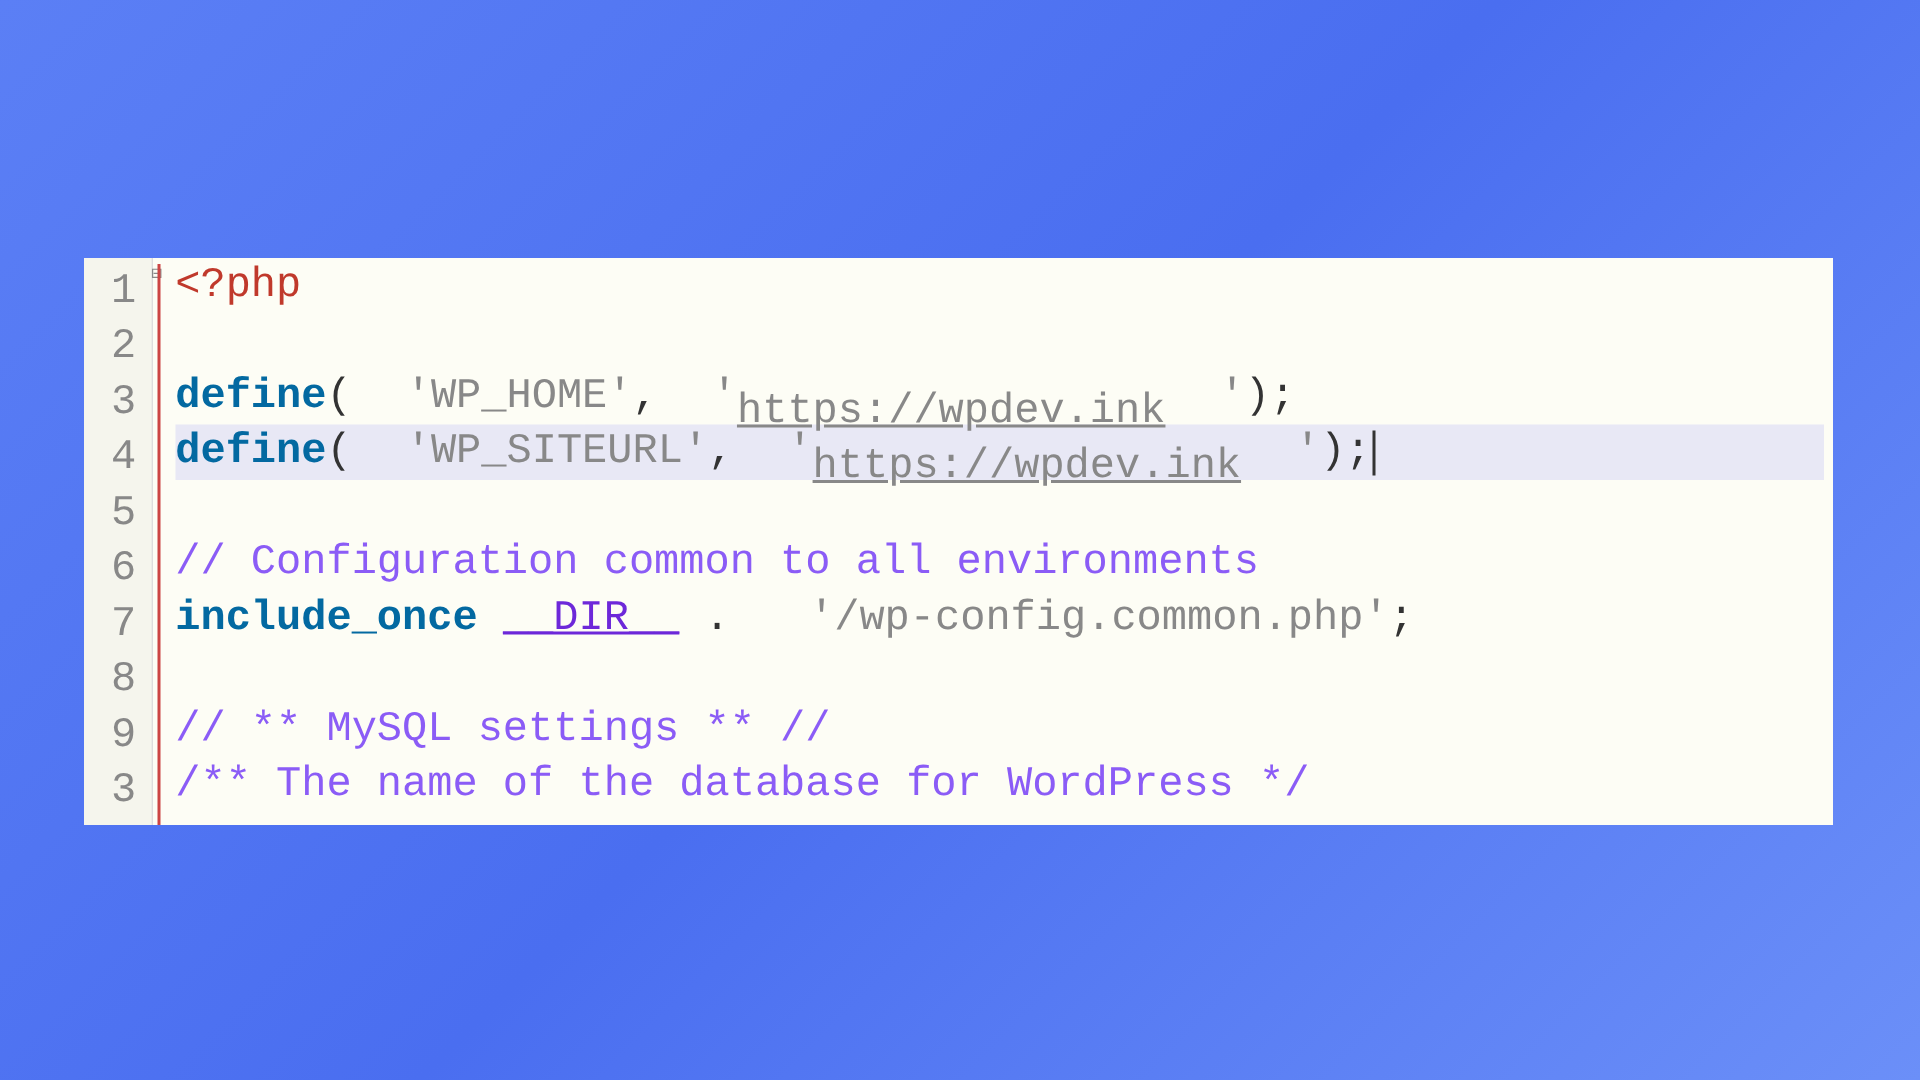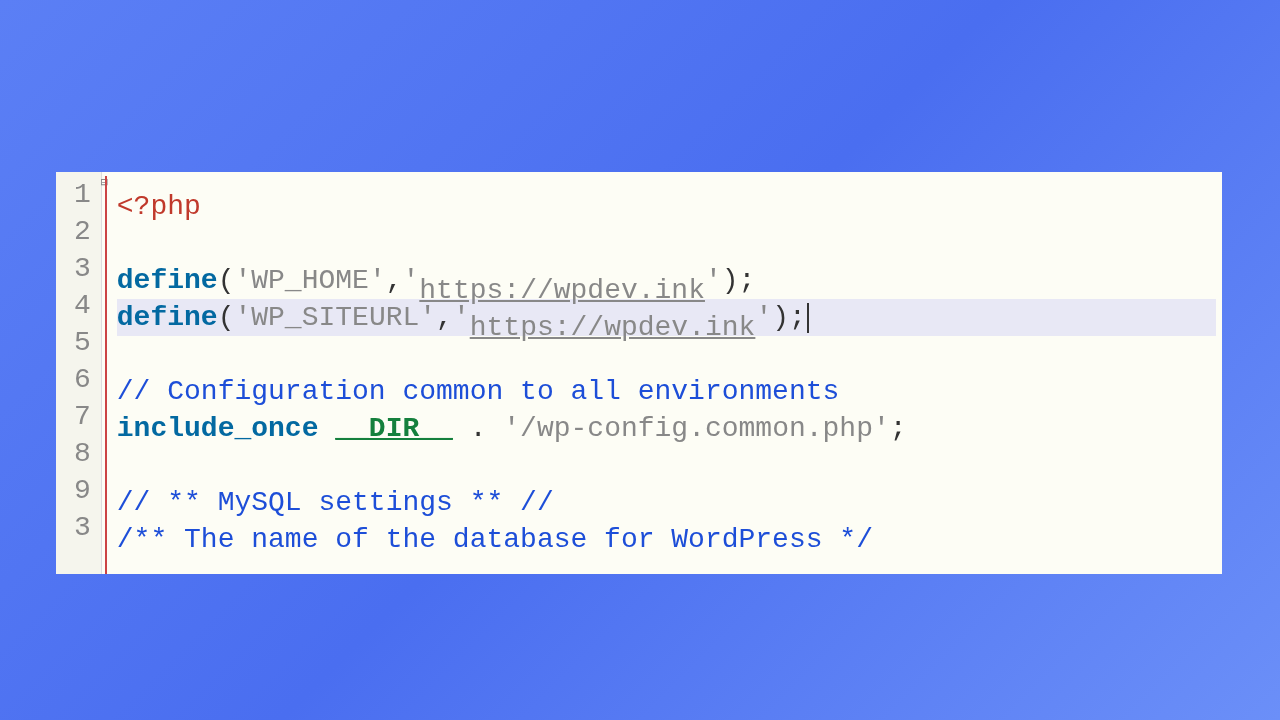--- a/index.html
+++ b/index.html
@@ -56,39 +56,39 @@
     .fold-line {
       position: absolute;
       top: 4px;
       left: 3px;
       width: 2px;
       height: calc(100% - 4px);
       background: #c44;
     }
     .code {
       flex: 1;
-      padding: 16px 6px;
+      padding: 0 6px;
       white-space: pre;
       position: relative;
     }
     .code .row {
       height: 37px;
       display: flex;
       align-items: center;
     }
     .row.current {
       background: #e8e8f5;
     }
     .tok-tag { color: #c0392b; }
     .tok-key { color: #0369a1; font-weight: bold; }
-    .tok-str { color: #888; }
+    .tok-str { color: #888; margin-left: 36px; }
     .tok-url { color: #888; text-decoration: underline; margin-top: 19px; }
-    .tok-com { color: #1d4ed8; }
+    .tok-com { color: #8b5cf6; }
     .tok-def { color: #333; }
-    .tok-const { color: #15803d; font-weight: bold; text-decoration: underline; }
+    .tok-const { color: #6d28d9; font-weight: normal; text-decoration: underline; }
     .cursor {
       display: inline-block;
       width: 2px;
       height: 30px;
       background: #333;
       vertical-align: middle;
       margin-left: 1px;
     }
   </style>
 </head>

